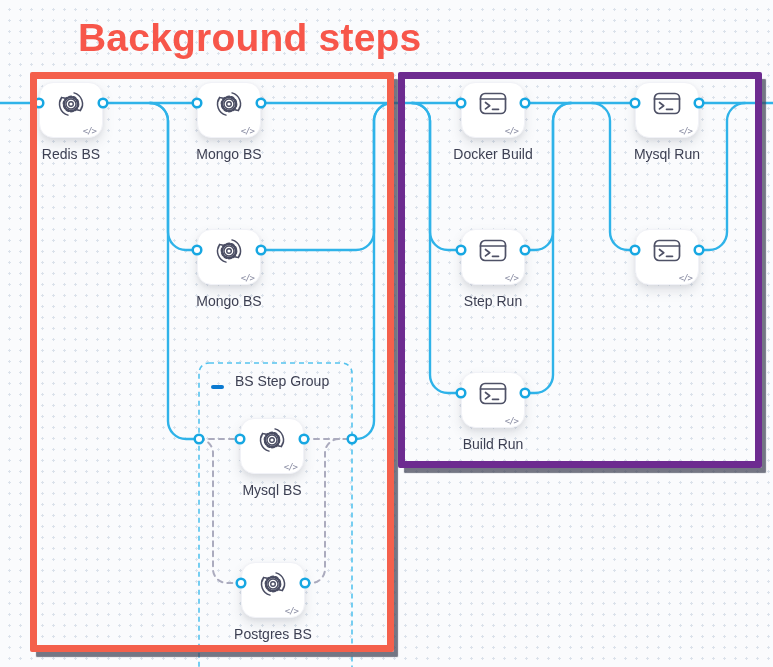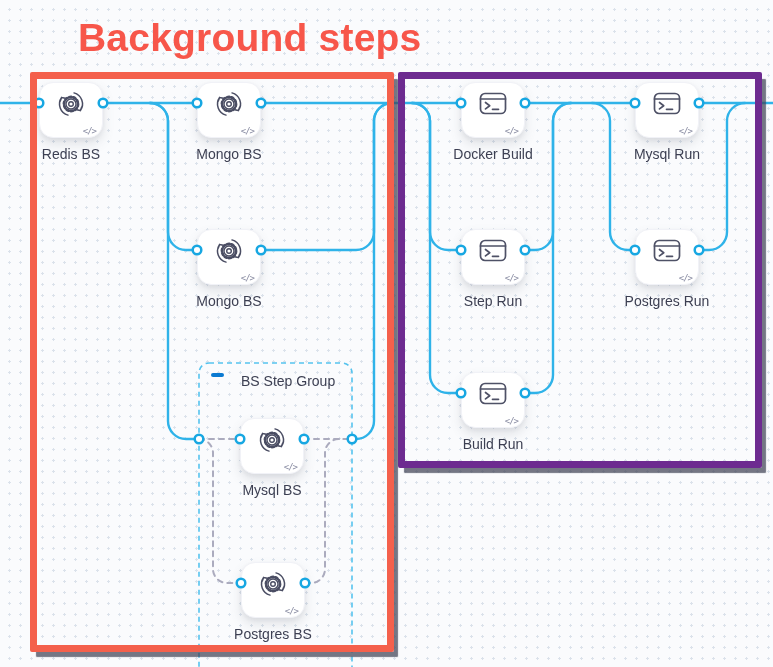--- a/index.html
+++ b/index.html
@@ -21,21 +21,21 @@
   }
   .node .icon{position:absolute;left:50%;top:21px;transform:translate(-50%,-50%);}
   .node .code{
     position:absolute;right:6px;bottom:1px;font-size:9px;line-height:10px;
     color:#8A8DA3;font-family:"DejaVu Sans Mono",monospace;letter-spacing:-1px;
   }
   .step-label{
     position:absolute;width:160px;text-align:center;
     font-size:14px;line-height:16px;color:#3C3F52;white-space:nowrap;
   }
-  .group-label{position:absolute;left:211px;top:373px;display:flex;align-items:flex-start;gap:17px;}
+  .group-label{position:absolute;left:211px;top:373px;display:flex;align-items:flex-end;gap:11px;}
   .group-label .minus{width:13px;height:4px;background:#0B7AD1;border-radius:2px;cursor:pointer;}
   .group-label span{font-size:14px;color:#3C3F52;}
 
   .anno{position:absolute;box-sizing:border-box;border-style:solid;border-width:7px;border-radius:2px;pointer-events:none;}
   .anno.red{left:30px;top:72px;width:364px;height:580px;border-color:#F4604C;box-shadow:5px 6px 1px -1px rgba(64,67,84,.72);}
   .anno.purple{left:398px;top:72px;width:364px;height:396px;border-color:#6D2B90;box-shadow:5px 6px 1px -1px rgba(64,67,84,.72);}
 
   .title{position:absolute;font-size:39px;font-weight:bold;letter-spacing:.2px;white-space:nowrap;}
   .title.bg{left:78px;top:16px;color:#F7564A;}
   .title.run{left:503px;top:16px;color:#6F2B90;}
@@ -195,21 +195,20 @@
   </div>
 
   <div class="step-label" style="left:-9px;top:146px">Redis BS</div>
   <div class="step-label" style="left:149px;top:146px">Mongo BS</div>
   <div class="step-label" style="left:149px;top:293px">Mongo BS</div>
   <div class="step-label" style="left:192px;top:482px">Mysql BS</div>
   <div class="step-label" style="left:193px;top:626px">Postgres BS</div>
   <div class="step-label" style="left:413px;top:146px">Docker Build</div>
   <div class="step-label" style="left:587px;top:146px">Mysql Run</div>
   <div class="step-label" style="left:413px;top:293px">Step Run</div>
-  <div class="step-label" style="left:587px;top:293px">Postgres Run</div>
   <div class="step-label" style="left:413px;top:436px">Build Run</div>
 
   <svg class="layer" viewBox="0 0 773 667">
     <g fill="#FFFFFF" stroke="#17A7E2" stroke-width="2.5">
       <circle class="hit" cx="39" cy="103" r="4.3"></circle>
       <circle class="hit" cx="103" cy="103" r="4.3"></circle>
       <circle class="hit" cx="197" cy="103" r="4.3"></circle>
       <circle class="hit" cx="261" cy="103" r="4.3"></circle>
       <circle class="hit" cx="197" cy="250" r="4.3"></circle>
       <circle class="hit" cx="261" cy="250" r="4.3"></circle>

